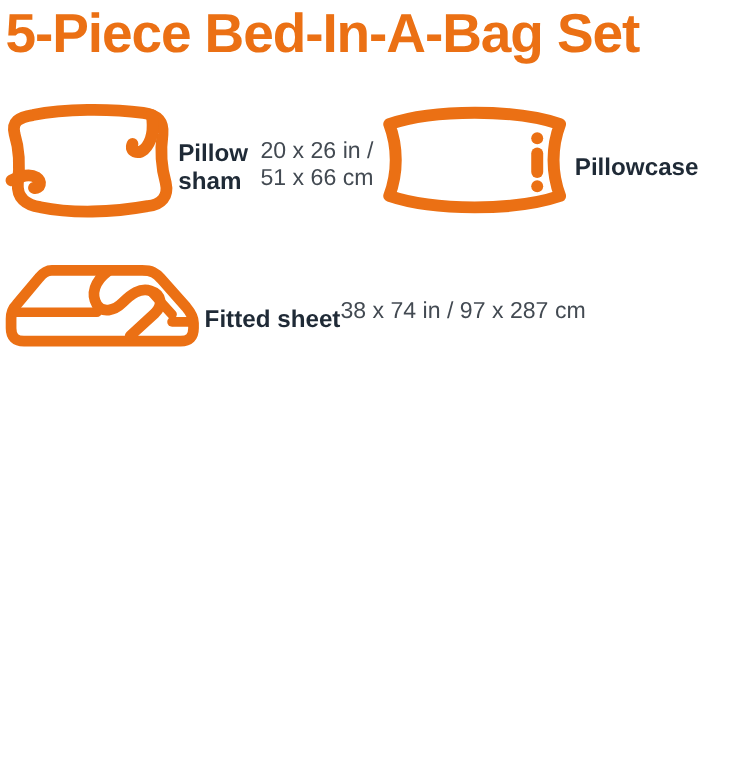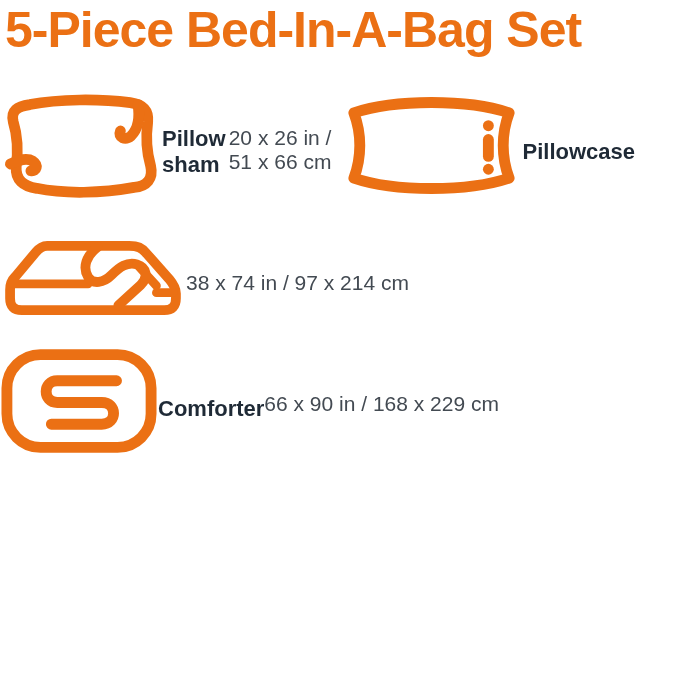--- a/index.html
+++ b/index.html
@@ -34,21 +34,21 @@
   .row3 .icon-wrap{height:106px;}
   .item-label{
     font-size:22px;font-weight:700;color:var(--label-text);
   }
   .row1 .item-label{margin-top:13px;}
   .row2 .item-label{margin-top:24px;}
   .row3 .item-label{margin-top:15px;}
   .item-dims{
     font-size:21px;font-weight:400;color:var(--dimension-text);
   }
-  .row1 .item-dims{margin-top:9px;}
+  .row1 .item-dims{margin-top:9px;text-align:right;}
   .row2 .item-dims{margin-top:10px;}
   .row3 .item-dims{margin-top:6px;}
   svg{display:block;}
   svg path, svg line, svg rect{
     fill:none;stroke:currentColor;
     stroke-linecap:round;stroke-linejoin:round;
   }
   svg circle{fill:currentColor;stroke:none;}
 </style>
 </head>
@@ -91,34 +91,25 @@
     <div class="item">
       <div class="icon-wrap">
         <svg width="186" height="80" viewBox="0 0 190 82" stroke-width="10" aria-hidden="true">
           <path d="M 48,8 L 132,8 C 141,8 145,10 150,16 L 173,42 C 178,48 180,52 180,57 L 180,62 C 180,70 176,74 168,74 L 22,74 C 14,74 10,70 10,62 L 10,53 C 10,48 11,44 15,40 L 36,15 C 40,10 43,8 48,8 Z"></path>
           <path d="M 13,47 L 90,47" stroke-width="9"></path>
           <path d="M 160,56 L 177,56" stroke-width="9"></path>
           <path d="M 100,9 C 88,18 84,30 90,40 C 95,48 106,46 114,38 C 122,30 130,24 140,27 C 150,30 152,40 144,48 L 121,69"></path>
           <path d="M 140,27 L 160,49" stroke-width="9"></path>
         </svg>
       </div>
-      <div class="item-dims">38 x 74 in / 97 x 214 cm</div>
+      <div class="item-label">Fitted sheet</div>
+      <div class="item-dims">38 x 74 in / 97 x 287 cm</div>
     </div>
 
   </div>
 
   <div class="row row3">
 
-    <div class="item">
-      <div class="icon-wrap">
-        <svg width="158" height="106" viewBox="0 0 160 107" stroke-width="11" aria-hidden="true">
-          <rect x="7" y="6.5" width="146" height="94" rx="34"></rect>
-          <path d="M 118,33 L 58,33 C 43,33 43,55 58,55 L 103,55 C 119,55 119,77 103,77 L 52,77"></path>
-        </svg>
-      </div>
-      <div class="item-label">Comforter</div>
-      <div class="item-dims">66 x 90 in / 168 x 229 cm</div>
-    </div>
 
 
   </div>
 
 </div>
 
 </body></html>

